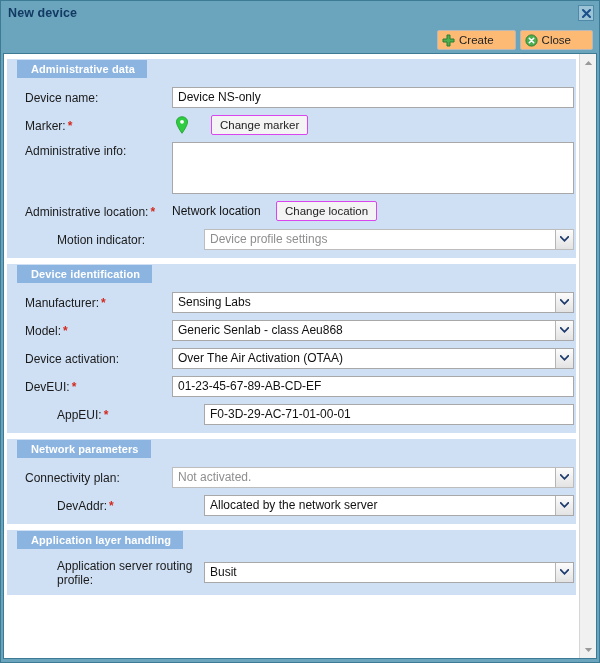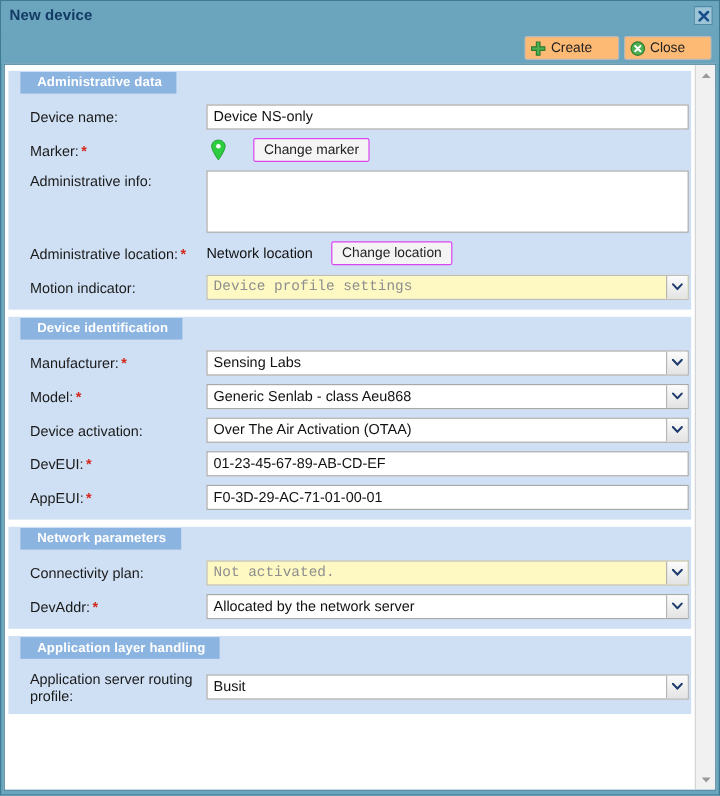--- a/index.html
+++ b/index.html
@@ -135,21 +135,21 @@
     letter-spacing: .1px;
   }
 
   .row {
     display: flex;
     align-items: center;
     padding: 0 0 0 18px;
     min-height: 22px;
     margin-bottom: 6px;
   }
-  .row:last-child { margin-bottom: 0; }
+  .row:last-child { margin-bottom: 0; margin-left: 32px; }
   .row.top { align-items: flex-start; }
 
   .lbl {
     width: 147px;
     flex: none;
     font-size: 12px;
     color: #1a1a1a;
     line-height: 14px;
     padding-top: 2px;
   }
@@ -187,21 +187,21 @@
     display: flex;
     align-items: center;
     font-size: 12px;
     color: #111;
     position: relative;
     padding-left: 5px;
     overflow: hidden;
     white-space: nowrap;
     cursor: pointer;
   }
-  .select.disabled { background: #fef9c3; color: #8e8e8e; border-color: #bdbdbd; font-family: Liberation Mono, monospace; }
+  .select.disabled { background: #ffffff; color: #8e8e8e; border-color: #bdbdbd; }
   .select .arrowbtn {
     position: absolute;
     right: 0; top: 0; bottom: 0;
     width: 18px;
     background: linear-gradient(#fcfcfc, #e3e3e3);
     border-left: 1px solid #b5b5b5;
     display: flex; align-items: center; justify-content: center;
   }
 
   .btn {

